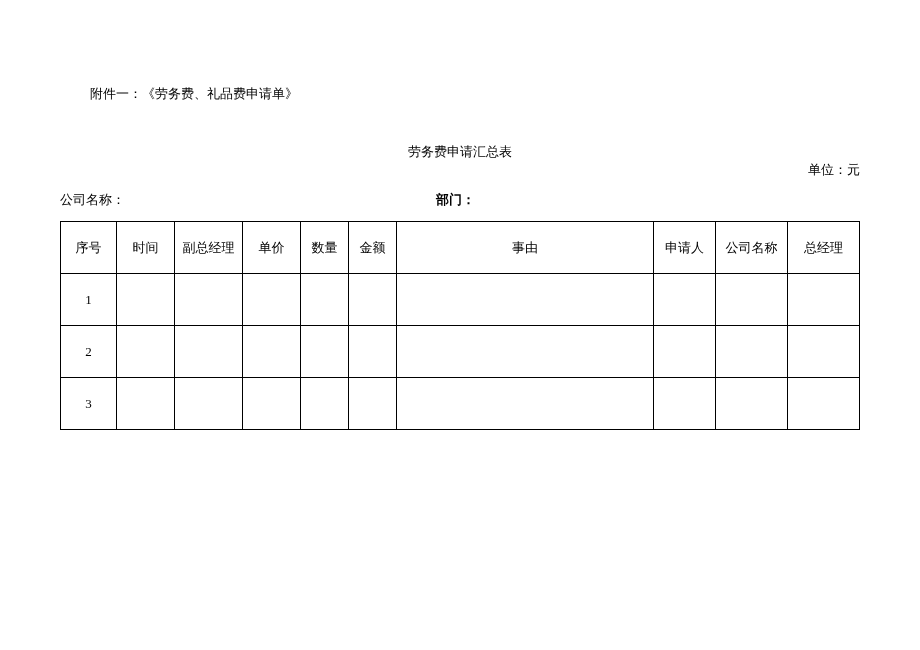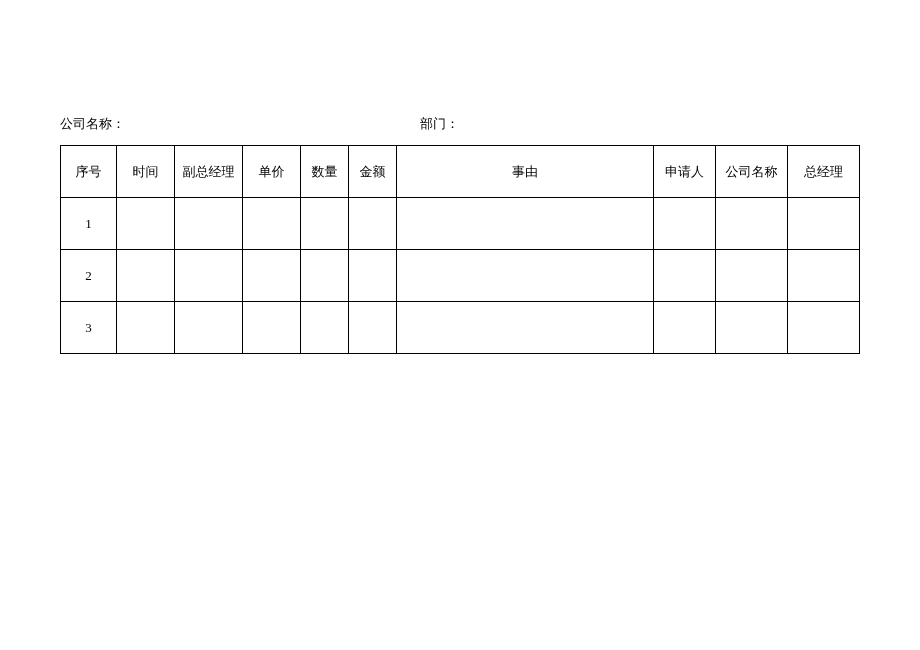--- a/index.html
+++ b/index.html
@@ -37,26 +37,28 @@
       position: absolute;
       right: 0;
       top: 18px;
       font-size: 13px;
     }
     .meta-row {
       display: flex;
       margin-top: 30px;
       margin-bottom: 12px;
       font-size: 13px;
+      gap: 16px;
     }
     .meta-company {
       width: 360px;
     }
     .meta-dept {
       width: 260px;
+      font-weight: bold;
     }
     .meta-month {
       flex: 1;
     }
     table {
       border-collapse: collapse;
       width: 100%;
       table-layout: fixed;
     }
     th, td {
@@ -82,21 +84,26 @@
     .col-reason { width: auto; }
     .col-applicant { width: 62px; }
     .col-deputy { width: 72px; }
     .col-gm { width: 72px; }
   </style>
 </head>
 <body>
 
 <div class="page">
 
+  <div class="attachment-line">附件一：《劳务费、礼品费申请单》</div>
 
+  <div class="title-row">
+    <div class="title">劳务费申请汇总表</div>
+    <div class="unit">单位：元</div>
+  </div>
 
   <div class="meta-row">
     <div class="meta-company">
       <span>公司名称：</span><span></span>
     </div>
     <div class="meta-dept">
       <span>部门：</span><span></span>
     </div>
   </div>
 

